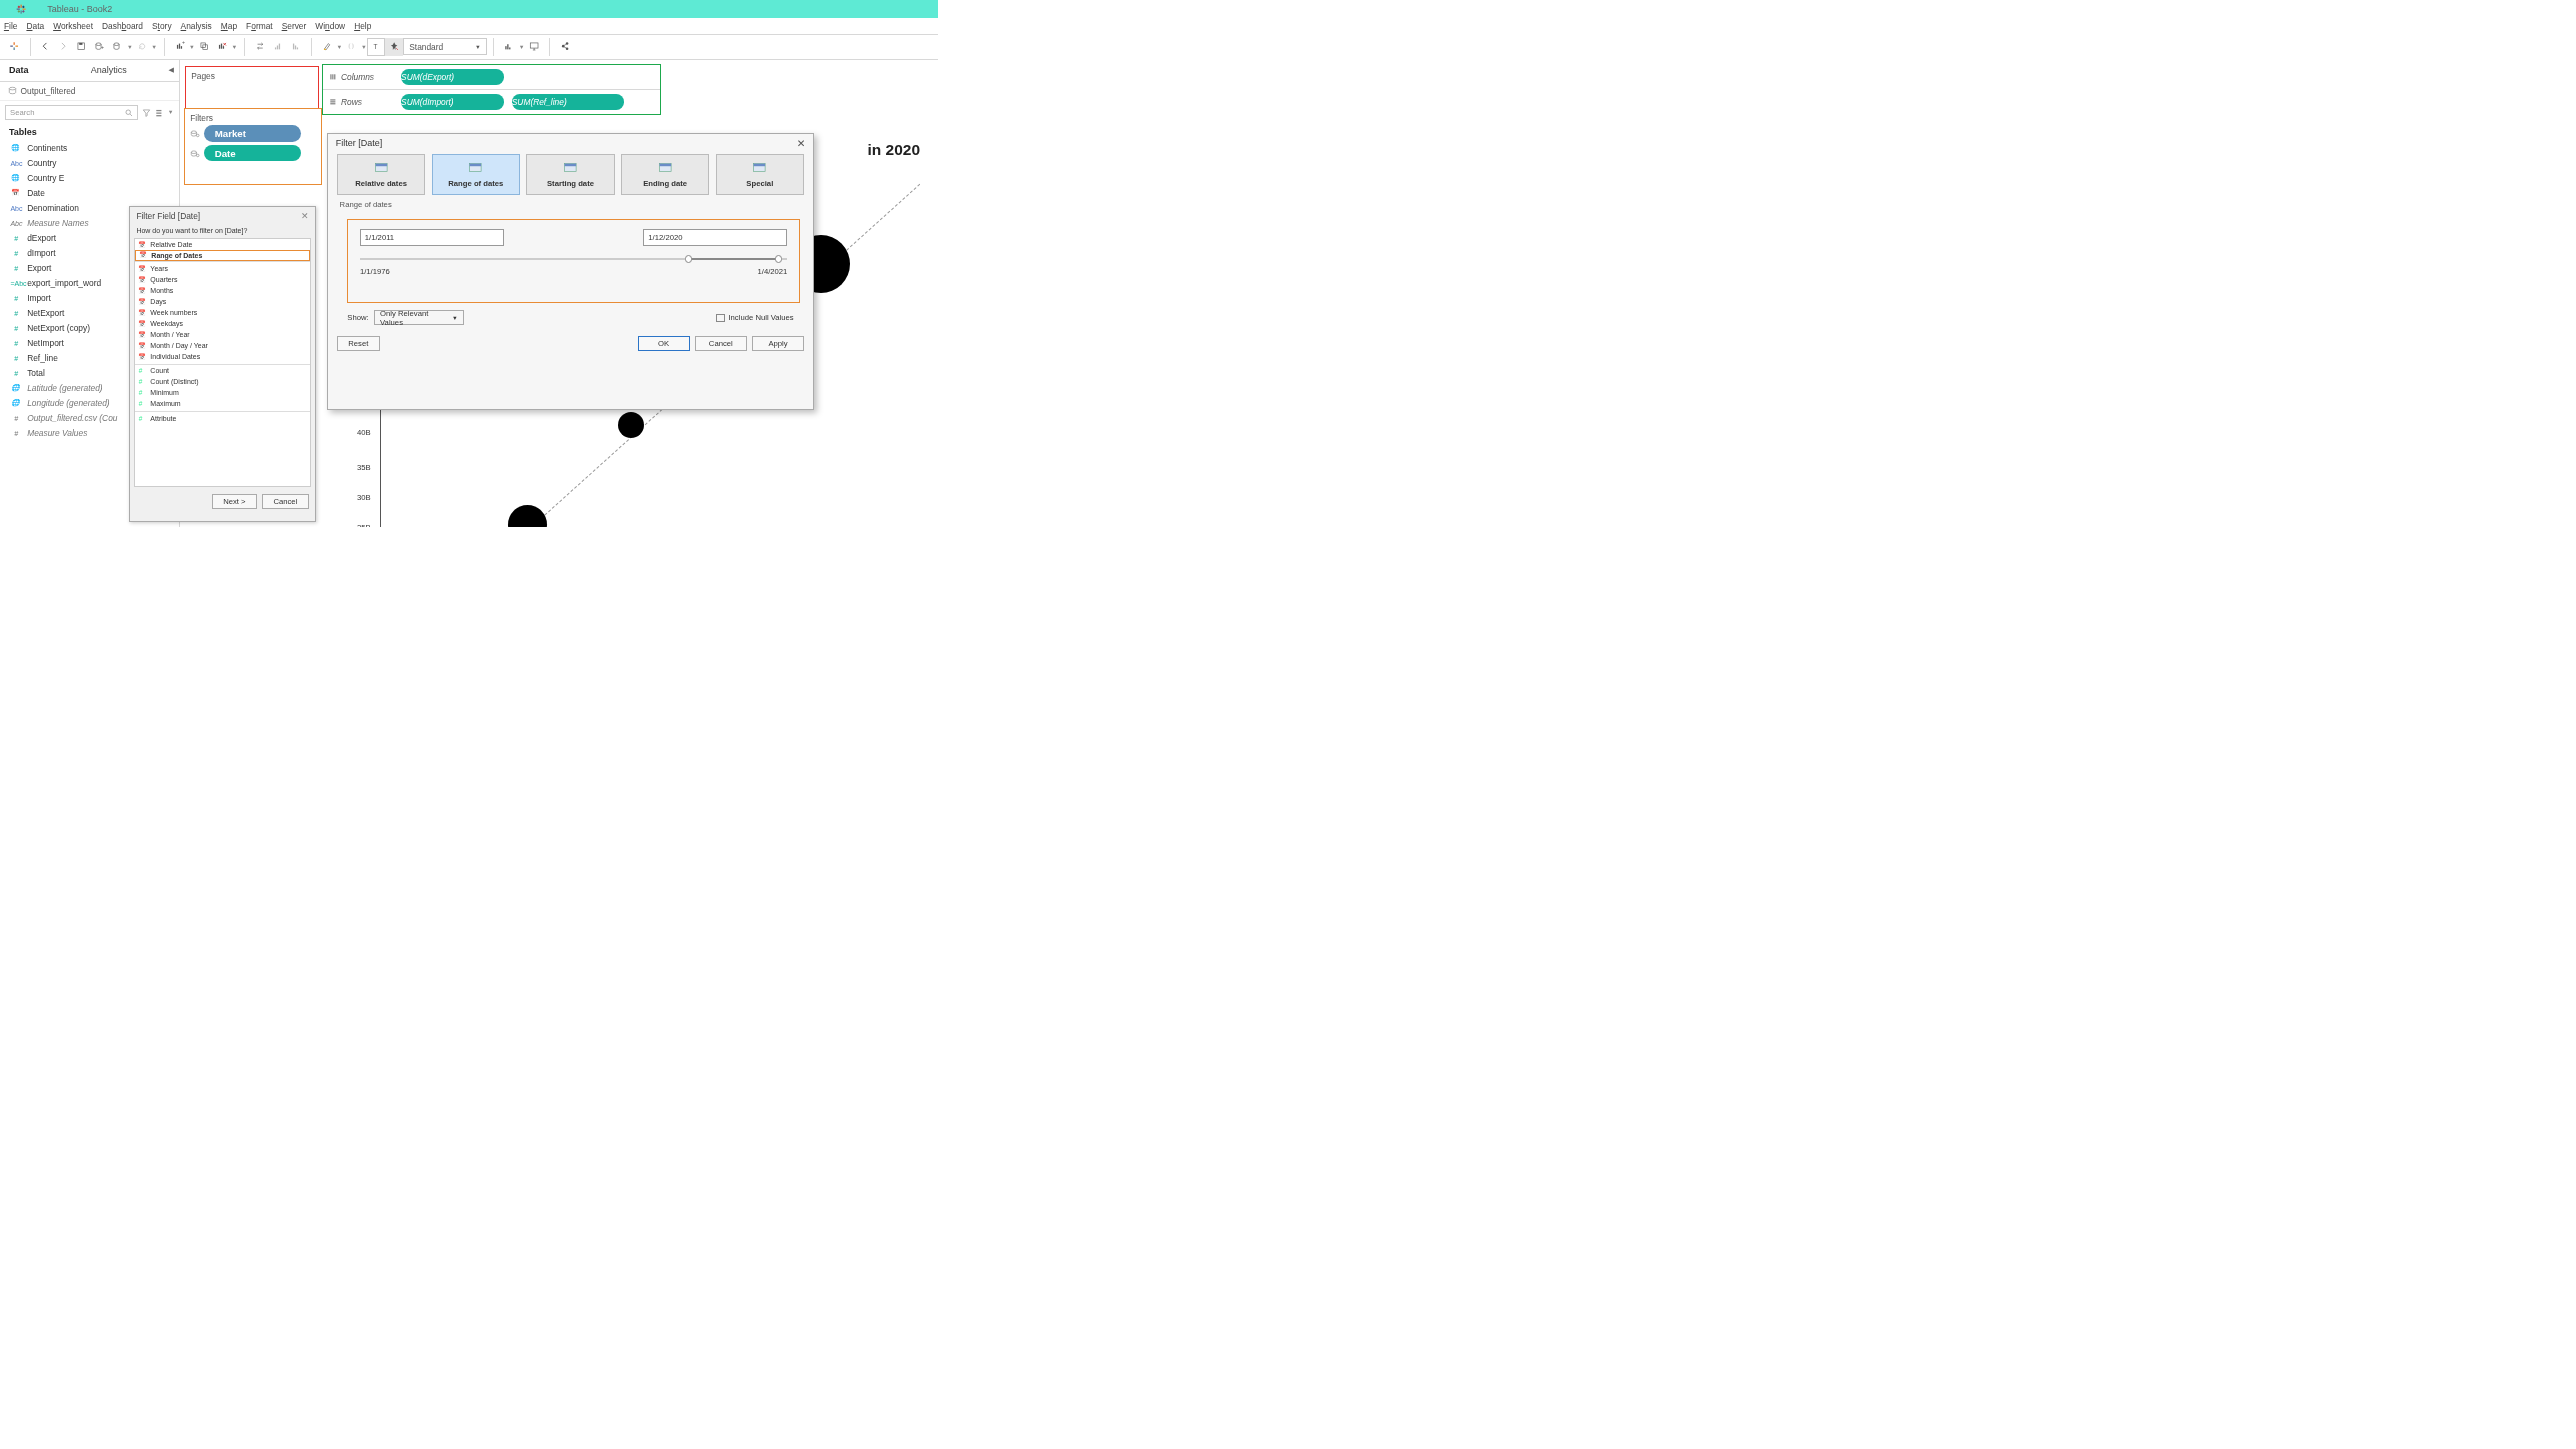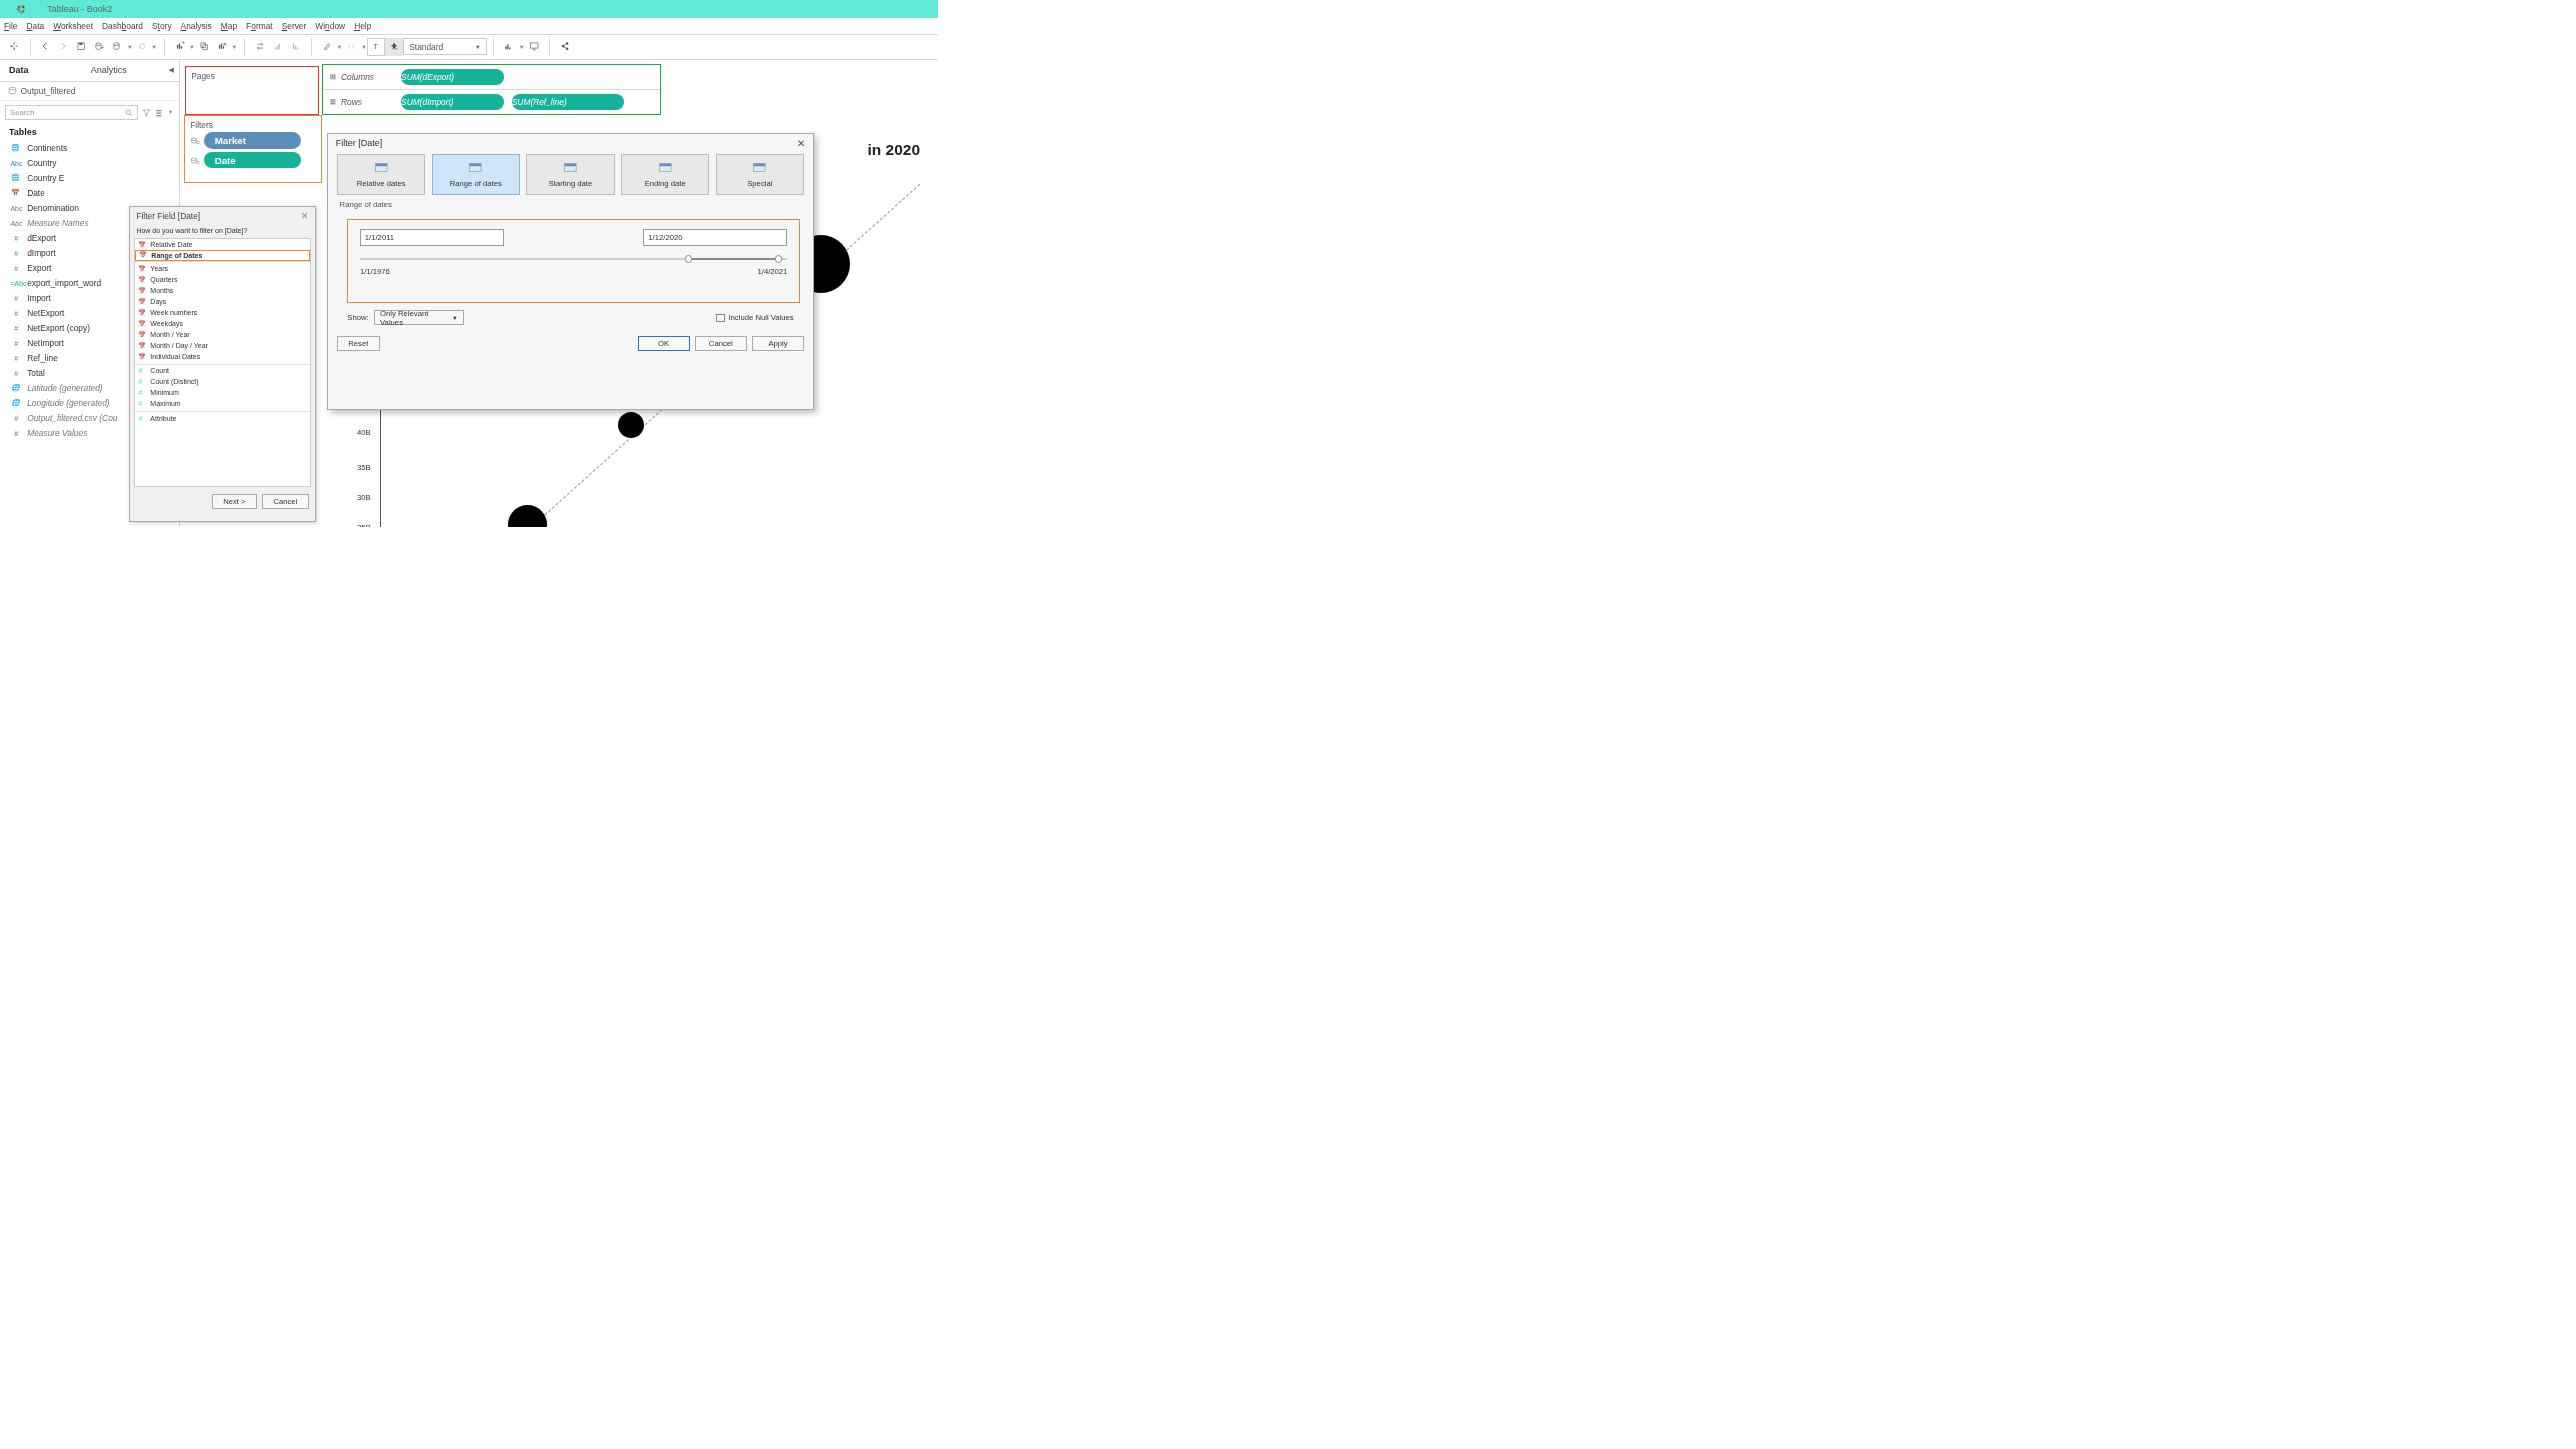--- a/index.html
+++ b/index.html
@@ -24,21 +24,21 @@
 .search-box { flex: 1; border: 0.6px solid #ccc; height: 15.5px; display: flex; align-items: center; padding: 0 3.9px; justify-content: space-between; color: #999; font-size: 7.7px; }
 .tables-hdr { padding: 2.6px 9px; font-size: 9px; font-weight: bold; color: #222; }
 .field-list { padding: 1.3px 5.2px; }
 .field { display: flex; align-items: center; gap: 5.2px; padding: 1.3px 5.2px; font-size: 8.4px; color: #333; height: 15px; }
 .field .icn { width: 11.6px; text-align: center; font-size: 7px; }
 .blue { color: #4e79c4; } .teal { color: #1aaf99; } .grey { color: #777; font-style: italic; }
 .shelf-label { font-size: 8.4px; color: #555; }
 .pages-shelf { position: absolute; top: 5.2px; left: 5.2px; width: 134px; height: 49px; border: 1.9px solid #e8342e; background: #fff; padding: 3.9px 5.2px; }
 .pill { border-radius: 7.7px; height: 14px; display: inline-flex; align-items: center; padding: 0 9px; color: #fff; font-size: 8.4px; margin-top: 32px; }
 .pill.blue-p { background: #5b8fb9; }
-.filter-shelf-box { position: absolute; top: 115px; left: 184px; width: 138px; height: 68px; border: 1.9px solid #e88b34; background:#fff; padding: 3.9px 5.2px; }
+.filter-shelf-box { position: absolute; top: 108px; left: 184px; width: 138px; height: 77px; border: 1.9px solid #e88b34; background:#fff; padding: 3.9px 5.2px; }
 .filter-pill { display:flex; align-items:center; gap:3.9px; margin-top:2.6px;}
 .pilllg { border-radius:9px; height:16.7px; display:inline-flex; align-items:center; padding:0 10.3px; color:#fff; font-weight:bold; font-size:9.7px; width:97px;}
 .cols-rows { position: absolute; top: 64px; left: 322px; width: 339px; border: 1.9px solid #1da84c; font-style: italic; }
 .cr-row { display: flex; align-items: center; height: 24.5px; border-bottom: 0.6px solid #d8d8d8; background: #fff; padding: 0 6.4px; gap: 7.7px; }
 .cr-row:last-child { border-bottom: none; }
 .cr-label { width: 64px; color: #555; font-size: 8.4px; display:flex; gap:3.9px; align-items:center;}
 .cr-pill { border-radius: 7.7px; background: #15b39a; color: #fff; height: 15.5px; display: inline-flex; align-items: center; padding: 0 0; font-size: 8.4px; }
 .chart-area { position:absolute; top:138px; left:328px; width:605px; height:389px; background:#fff; }
 .chart-title { position:absolute; top:3.2px; right:13px; font-size:15.5px; font-weight:bold; color:#222;}
 .axis-label { position:absolute; left:6.4px; top:155px; transform:rotate(-90deg); transform-origin:left; font-size:8.4px; color:#333;}
@@ -50,21 +50,21 @@
 .ff-q { padding:2.6px 6.4px; font-size:7px; color:#333;}
 .ff-list { margin:1.3px 3.9px; border:0.6px solid #ccc; background:#fff; height:249px; overflow:hidden;}
 .ff-item { display:flex; align-items:center; gap:3.9px; padding:0.6px 3.9px; font-size:7px; color:#333; height:11px;}
 .ff-item.sel { border:1.3px solid #e88b34; font-weight:bold; margin:-0.6px 0;}
 .ff-sec-sep { height:0.6px; background:#ddd; margin:1.3px 0;}
 .ff-btns { display:flex; justify-content:flex-end; gap:5.2px; padding:5.2px 6.4px;}
 .btn { border:0.6px solid #aaa; background:#f8f8f8; height:15.5px; padding:0 10.3px; font-size:7.7px; color:#333; display:inline-flex; align-items:center;}
 .fd-dialog { position:absolute; top:133px; left:327px; width:487px; height:277px; background:#f6f6f6; border:0.6px solid #aaa; box-shadow:2.6px 2.6px 6.4px rgba(0,0,0,0.25);}
 .fd-title { padding:2.6px 7.7px 5.2px 7.7px; font-size:9px; color:#333; display:flex; justify-content:space-between; align-items:center;}
 .fd-tabs { display:flex; gap:6.4px; padding:0 9px;}
-.fd-tab { flex:1; height:41px; border:0.6px solid #bbb; background:#e8e8e8; display:flex; flex-direction:column; align-items:center; justify-content:center; gap:2.6px; font-size:7.7px; color:#333;}
+.fd-tab { flex:1; height:41px; border:0.6px solid #bbb; background:#e8e8e8; display:flex; flex-direction:column; align-items:center; justify-content:center; gap:2.6px; font-size:7.7px; color:#333;font-weight:bold;}
 .fd-tab.active { background:#cfe5fa; border-color:#8bb5dc;}
 .fd-section { padding:5.2px 11.6px; font-size:7.7px; color:#555;}
 .fd-range-box { margin:5.2px 13px 2.6px 19.3px; border:1.9px solid #e88b34; padding:9px 11.6px 9px 11.6px; height:84px; position:relative;}
 .range-inp { border:0.6px solid #999; background:#fff; height:16.7px; width:144px; padding:0 3.9px; font-size:7.7px; color:#333;}
 .range-row { display:flex; justify-content:space-between; align-items:center;}
 .slider { position:relative; height:13px; margin-top:6.4px;}
 .slider-track { position:absolute; top:5.8px; left:0; right:0; height:1.3px; background:#ccc;}
 .slider-fill { position:absolute; top:5.2px; height:2.6px; background:#888;}
 .slider-h { position:absolute; top:2.6px; width:7.7px; height:7.7px; border:0.6px solid #888; background:#fff; border-radius:50%;}
 .minmax { display:flex; justify-content:space-between; font-size:7.7px; color:#333; margin-top:1.3px;}

